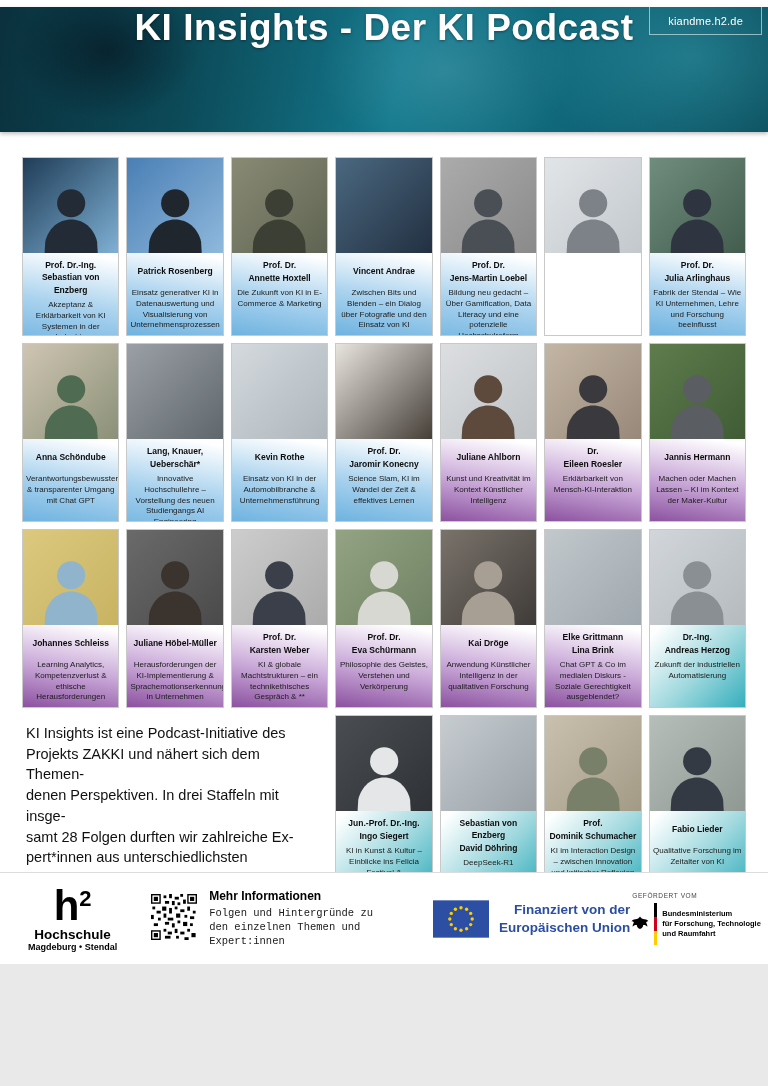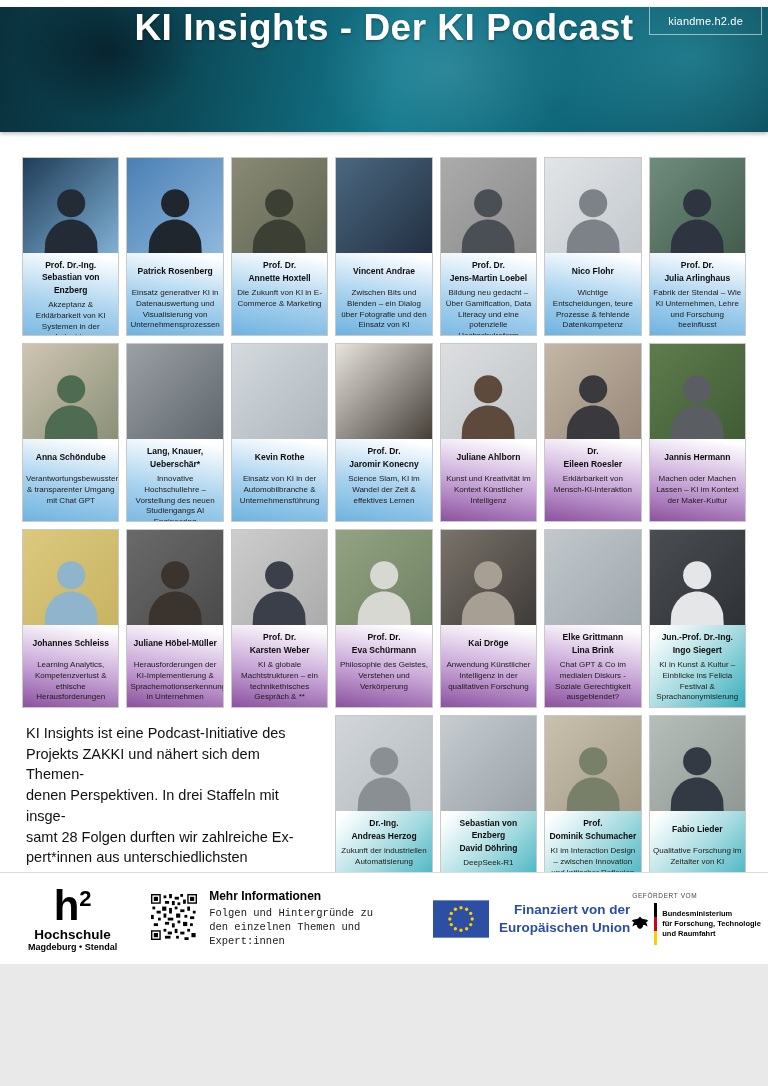--- a/index.html
+++ b/index.html
@@ -155,26 +155,20 @@
           <div class="topic">Bildung neu gedacht – Über Gamification, Data Literacy und eine potenzielle Hochschulreform</div>
         </div>
       </div>
       <div class="card">
         <div class="photo" style="background: linear-gradient(135deg, rgb(226, 229, 232), rgb(194, 200, 204));">
           <svg viewBox="0 0 100 100" preserveAspectRatio="xMidYMax meet">
             <circle cx="50" cy="30" r="19" fill="#7d8288"></circle>
             <path fill="#7d8288" d="M50 52 C33 52 19 64 15 82 L14 100 L86 100 L85 82 C81 64 67 52 50 52 Z"></path>
           </svg>
         </div>
-        <div class="caption" style="background: linear-gradient(190deg, rgb(255, 255, 255) 6%, rgb(169, 210, 238) 55%, rgb(111, 179, 224) 100%);">
-          <div class="gname">
-            <div>Nico Flohr</div>
-          </div>
-          <div class="topic">Wichtige Entscheidungen, teure Prozesse &amp; fehlende Datenkompetenz</div>
-        </div>
       </div>
       <div class="card">
         <div class="photo" style="background: linear-gradient(135deg, rgb(111, 141, 125), rgb(67, 92, 78));">
           <svg viewBox="0 0 100 100" preserveAspectRatio="xMidYMax meet">
             <circle cx="50" cy="30" r="19" fill="#2e3440"></circle>
             <path fill="#2e3440" d="M50 52 C33 52 19 64 15 82 L14 100 L86 100 L85 82 C81 64 67 52 50 52 Z"></path>
           </svg>
         </div>
         <div class="caption" style="background: linear-gradient(190deg, rgb(255, 255, 255) 6%, rgb(169, 210, 238) 55%, rgb(111, 179, 224) 100%);">
           <div class="gname">
@@ -346,47 +340,47 @@
         <div class="photo" style="background: linear-gradient(135deg, rgb(194, 200, 204), rgb(159, 168, 174));"></div>
         <div class="caption" style="background: linear-gradient(190deg, rgb(255, 255, 255) 6%, rgb(201, 168, 216) 55%, rgb(140, 82, 160) 100%);">
           <div class="gname">
             <div>Elke Grittmann</div>
             <div>Lina Brink</div>
           </div>
           <div class="topic">Chat GPT &amp; Co im medialen Diskurs - Soziale Gerechtigkeit ausgeblendet?</div>
         </div>
       </div>
       <div class="card">
+        <div class="photo" style="background: linear-gradient(135deg, rgb(210, 214, 218), rgb(180, 186, 190));">
+          <svg viewBox="0 0 100 100" preserveAspectRatio="xMidYMax meet">
+            <circle cx="50" cy="30" r="19" fill="#8a8f94"></circle>
+            <path fill="#8a8f94" d="M50 52 C33 52 19 64 15 82 L14 100 L86 100 L85 82 C81 64 67 52 50 52 Z"></path>
+          </svg>
+        </div>
+        <div class="caption" style="background: linear-gradient(135deg, rgb(255, 255, 255) 6%, rgb(159, 216, 222) 55%, rgb(53, 174, 188) 100%);">
+          <div class="gname">
+            <div>Dr.-Ing.</div>
+            <div>Andreas Herzog</div>
+          </div>
+          <div class="topic">Zukunft der industriellen Automatisierung</div>
+        </div>
+      </div>
+      <div class="card">
         <div class="photo" style="background: linear-gradient(135deg, rgb(74, 78, 82), rgb(46, 50, 54));">
           <svg viewBox="0 0 100 100" preserveAspectRatio="xMidYMax meet">
             <circle cx="50" cy="30" r="19" fill="#e4e6e8"></circle>
             <path fill="#e4e6e8" d="M50 52 C33 52 19 64 15 82 L14 100 L86 100 L85 82 C81 64 67 52 50 52 Z"></path>
           </svg>
         </div>
         <div class="caption" style="background: linear-gradient(135deg, rgb(255, 255, 255) 6%, rgb(159, 216, 222) 55%, rgb(53, 174, 188) 100%);">
           <div class="gname">
             <div>Jun.-Prof. Dr.-Ing.</div>
             <div>Ingo Siegert</div>
           </div>
           <div class="topic">KI in Kunst &amp; Kultur – Einblicke ins Felicia Festival &amp; Sprachanonymisierung</div>
-        </div>
-      </div>
-      <div class="card">
-        <div class="photo" style="background: linear-gradient(135deg, rgb(210, 214, 218), rgb(180, 186, 190));">
-          <svg viewBox="0 0 100 100" preserveAspectRatio="xMidYMax meet">
-            <circle cx="50" cy="30" r="19" fill="#8a8f94"></circle>
-            <path fill="#8a8f94" d="M50 52 C33 52 19 64 15 82 L14 100 L86 100 L85 82 C81 64 67 52 50 52 Z"></path>
-          </svg>
-        </div>
-        <div class="caption" style="background: linear-gradient(135deg, rgb(255, 255, 255) 6%, rgb(159, 216, 222) 55%, rgb(53, 174, 188) 100%);">
-          <div class="gname">
-            <div>Dr.-Ing.</div>
-            <div>Andreas Herzog</div>
-          </div>
-          <div class="topic">Zukunft der industriellen Automatisierung</div>
         </div>
       </div>
       <div class="card">
         <div class="photo" style="background: linear-gradient(135deg, rgb(198, 204, 208), rgb(154, 162, 168));"></div>
         <div class="caption" style="background: linear-gradient(135deg, rgb(255, 255, 255) 6%, rgb(159, 216, 222) 55%, rgb(53, 174, 188) 100%);">
           <div class="gname">
             <div>Sebastian von Enzberg</div>
             <div>David Döhring</div>
           </div>
           <div class="topic">DeepSeek-R1</div>

